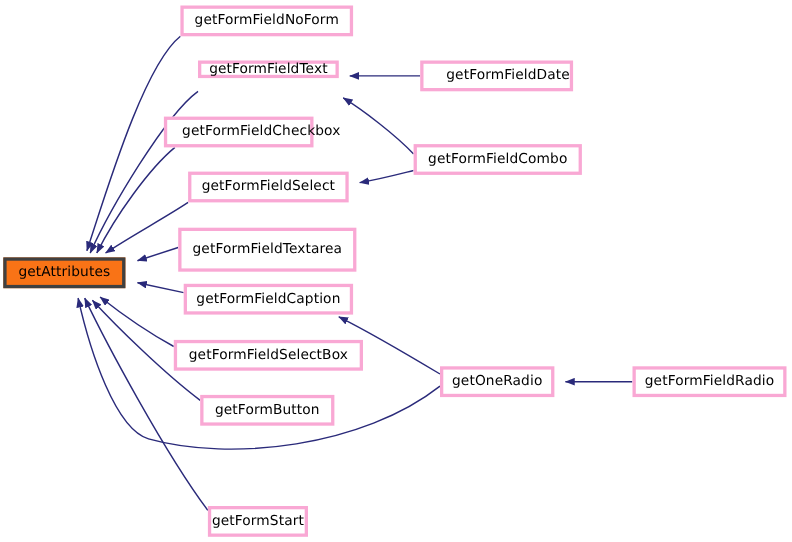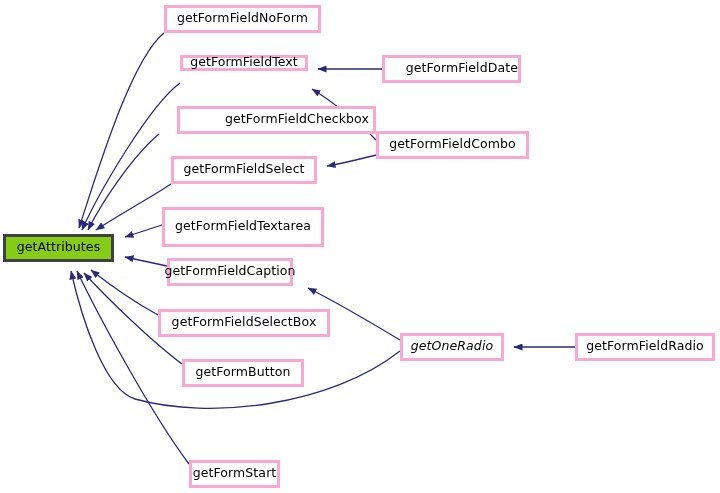--- a/index.html
+++ b/index.html
@@ -32,21 +32,21 @@
     display: flex;
     align-items: center;
     justify-content: center;
     font-family: "DejaVu Sans", sans-serif;
     font-size: 12.5px;
     color: #000000;
     white-space: nowrap;
     letter-spacing: 0.1px;
   }
   .node.highlight {
-    background: #84cc16;
+    background: #f97316;
     border-color: #404040;
     text-align: center;
   }
   .node-label {
     display: block;
     line-height: 1;
     padding-bottom: 1px;
   }
 </style>
 </head>
@@ -82,48 +82,48 @@
   <div id="nodes-group">
       <div class="node highlight" style="left: 3px; top: 234px; width: 111px; height: 28px;">
         <span class="node-label">getAttributes</span>
       </div>
       <div class="node" style="left: 164px; top: 5px; width: 157px; height: 28px;">
         <span class="node-label">getFormFieldNoForm</span>
       </div>
       <div class="node" style="left: 180px; top: 55px; width: 128px; height: 16px;">
         <span class="node-label">getFormFieldText</span>
       </div>
-      <div class="node" style="left: 177px; top: 106px; width: 199px; height: 28px; padding-left: 41px;">
+      <div class="node" style="left: 149px; top: 106px; width: 136px; height: 28px; padding-left: 41px;">
         <span class="node-label">getFormFieldCheckbox</span>
       </div>
       <div class="node" style="left: 171px; top: 156px; width: 146px; height: 28px;">
         <span class="node-label">getFormFieldSelect</span>
       </div>
       <div class="node" style="left: 162px; top: 207px; width: 162px; height: 40px;">
         <span class="node-label">getFormFieldTextarea</span>
       </div>
-      <div class="node" style="left: 167px; top: 258px; width: 126px; height: 28px;">
+      <div class="node" style="left: 167px; top: 258px; width: 154px; height: 28px;">
         <span class="node-label">getFormFieldCaption</span>
       </div>
       <div class="node" style="left: 158px; top: 309px; width: 172px; height: 28px;">
         <span class="node-label">getFormFieldSelectBox</span>
       </div>
       <div class="node" style="left: 182px; top: 359px; width: 122px; height: 28px;">
         <span class="node-label">getFormButton</span>
       </div>
       <div class="node" style="left: 189px; top: 460px; width: 91px; height: 28px;">
         <span class="node-label">getFormStart</span>
       </div>
       <div class="node" style="left: 382px; top: 55px; width: 139px; height: 28px; justify-content: flex-end;">
         <span class="node-label">getFormFieldDate</span>
       </div>
       <div class="node" style="left: 376px; top: 131px; width: 153px; height: 28px;">
         <span class="node-label">getFormFieldCombo</span>
       </div>
-      <div class="node" style="left: 400px; top: 333px; width: 104px; height: 28px; font-style: italic;">
+      <div class="node" style="left: 400px; top: 333px; width: 104px; height: 28px;">
         <span class="node-label">getOneRadio</span>
       </div>
       <div class="node" style="left: 575px; top: 333px; width: 140px; height: 28px;">
         <span class="node-label">getFormFieldRadio</span>
       </div>
     </div>
 
 </div>
 
 </body></html>

